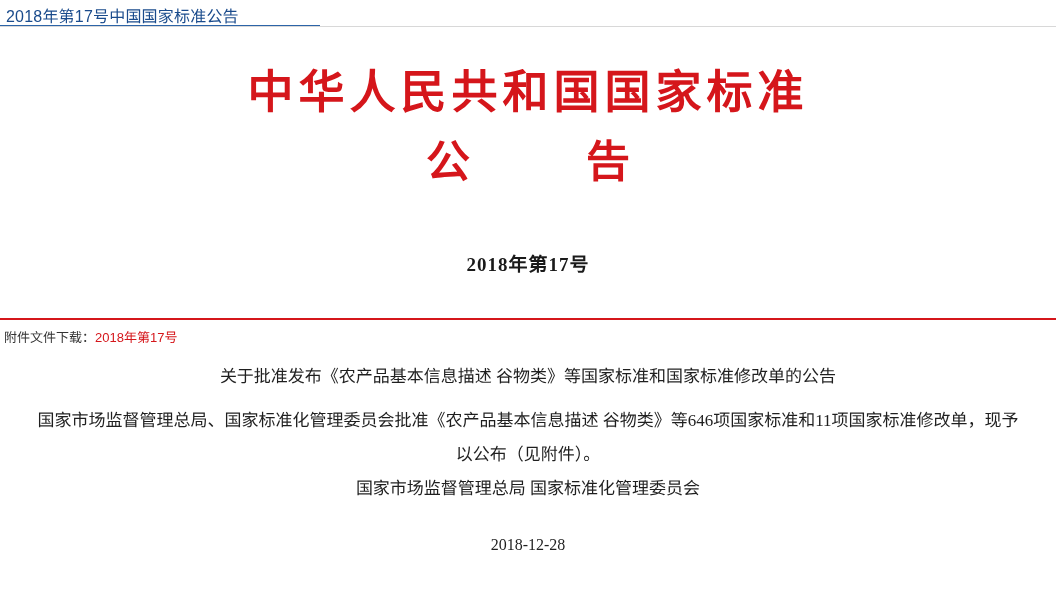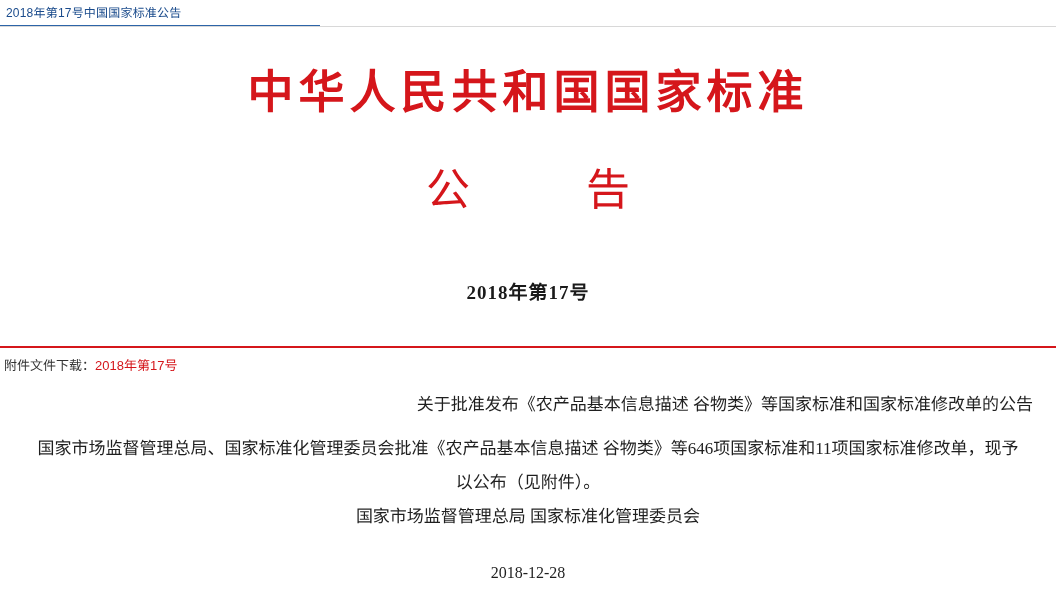--- a/index.html
+++ b/index.html
@@ -21,21 +21,21 @@
     position: relative;
     height: 26px;
     width: 100%;
     box-sizing: border-box;
   }
   .topbar-title {
     position: absolute;
     left: 6px;
     top: 3px;
     font-family: "Liberation Sans", "DejaVu Sans", sans-serif;
-    font-size: 12px;
+    font-size: 16px;
     color: #1a4b8c;
     letter-spacing: 0.2px;
     white-space: nowrap;
   }
   .topbar-underline {
     position: absolute;
     left: 0;
     top: 25px;
     width: 320px;
     height: 2px;
@@ -62,25 +62,25 @@
     font-weight: 700;
     font-size: 46px;
     letter-spacing: 5px;
     margin-top: 42px;
     line-height: 1.1;
   }
   .sub-title {
     text-align: center;
     color: #d5161b;
     font-family: "Liberation Serif", "DejaVu Serif", serif;
-    font-weight: 400;
+    font-weight: 700;
     font-size: 44px;
     letter-spacing: 36px;
     text-indent: 36px;
-    margin-top: 48px;
+    margin-top: 20px;
     line-height: 1.1;
   }
   .issue-no {
     text-align: center;
     color: #1a1a1a;
     font-family: "Liberation Serif", "DejaVu Serif", serif;
     font-weight: 700;
     font-size: 19px;
     letter-spacing: 1px;
     margin-top: 62px;
@@ -114,21 +114,21 @@
     width: 1010px;
     margin: 0 auto;
   }
   .para {
     text-align: center;
     font-family: "Liberation Serif", "DejaVu Serif", serif;
     color: #1f1f1f;
     font-size: 17px;
     line-height: 34px;
   }
-  .para-1 { margin-top: 14px; text-align: right; }
+  .para-1 { margin-top: 14px; }
   .para-2 { margin-top: 10px; padding: 0 12px; }
   .para-3 { }
   .para-4 { margin-top: 22px; font-size: 16px; }
 </style>
 </head>
 <body>
 
 <div class="topbar">
   <div class="topbar-title">2018年第17号中国国家标准公告</div>
   <div class="topbar-underline"></div>

